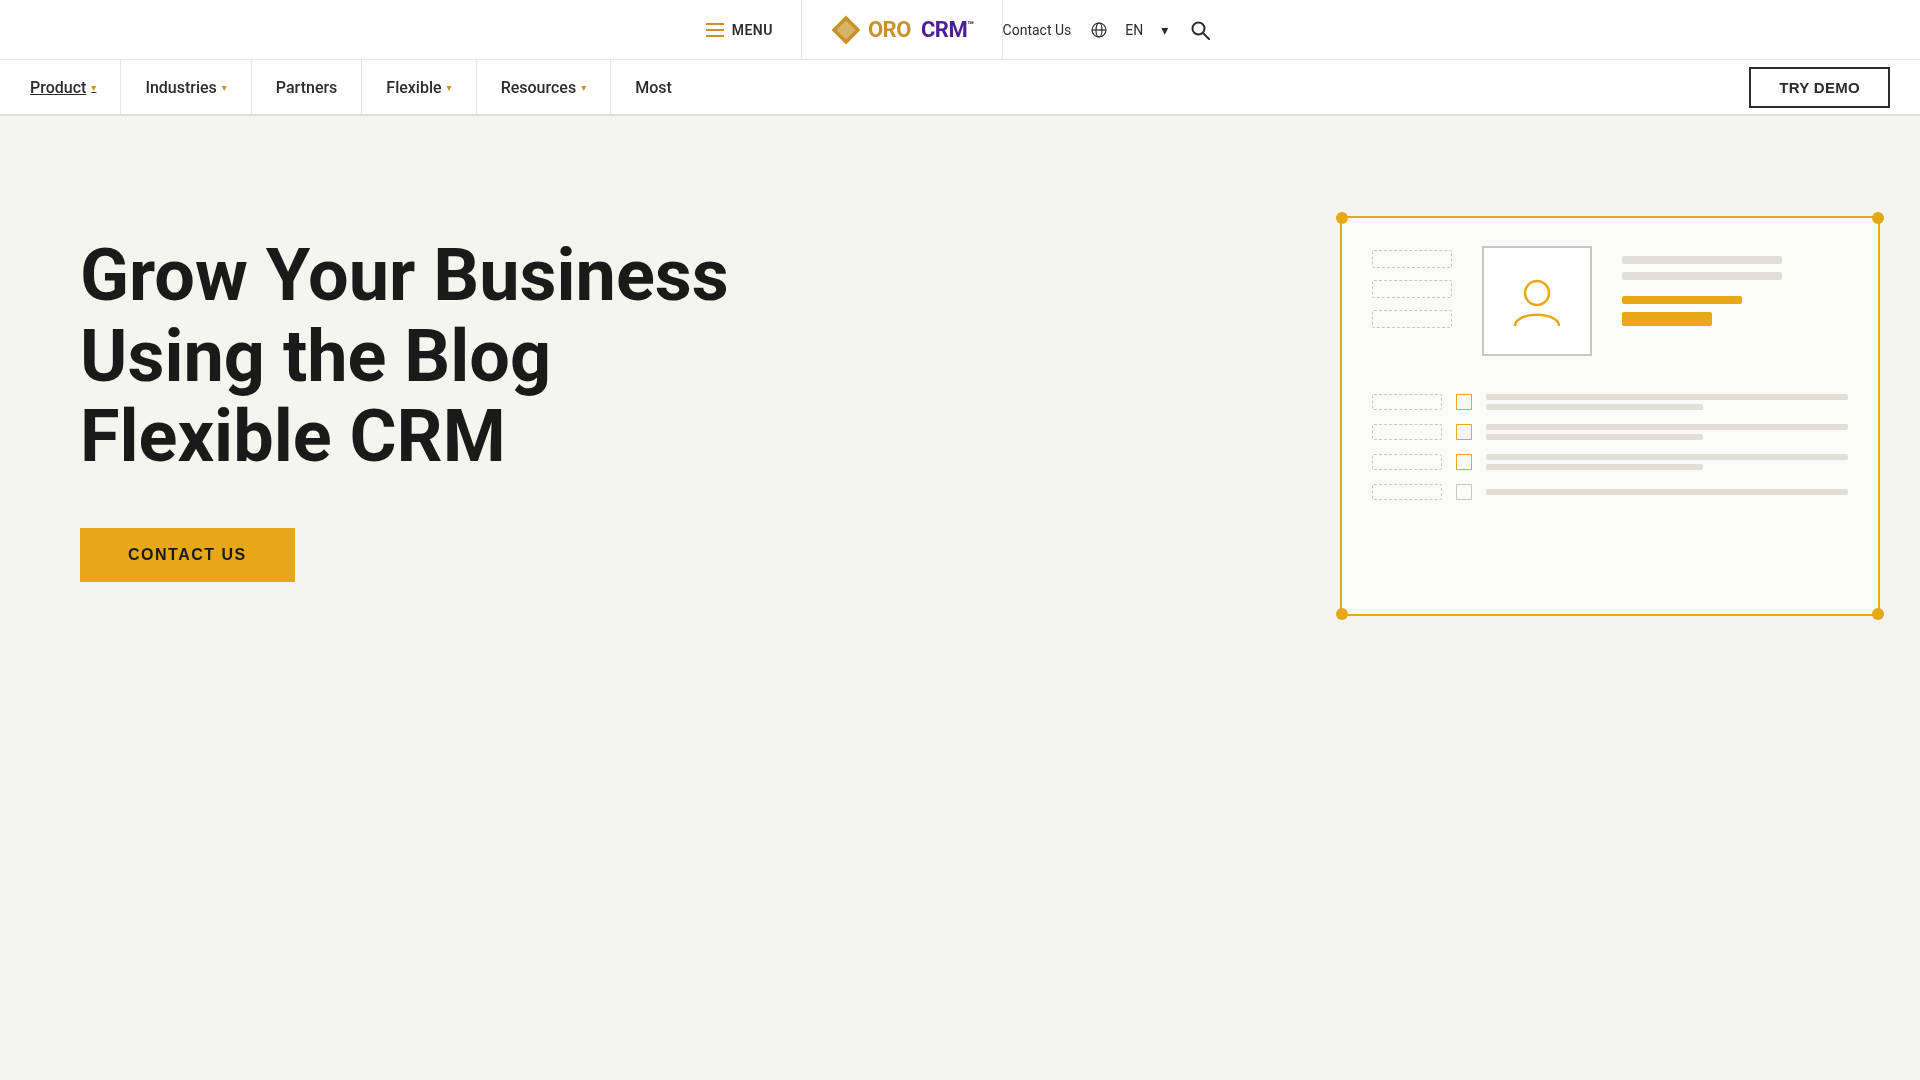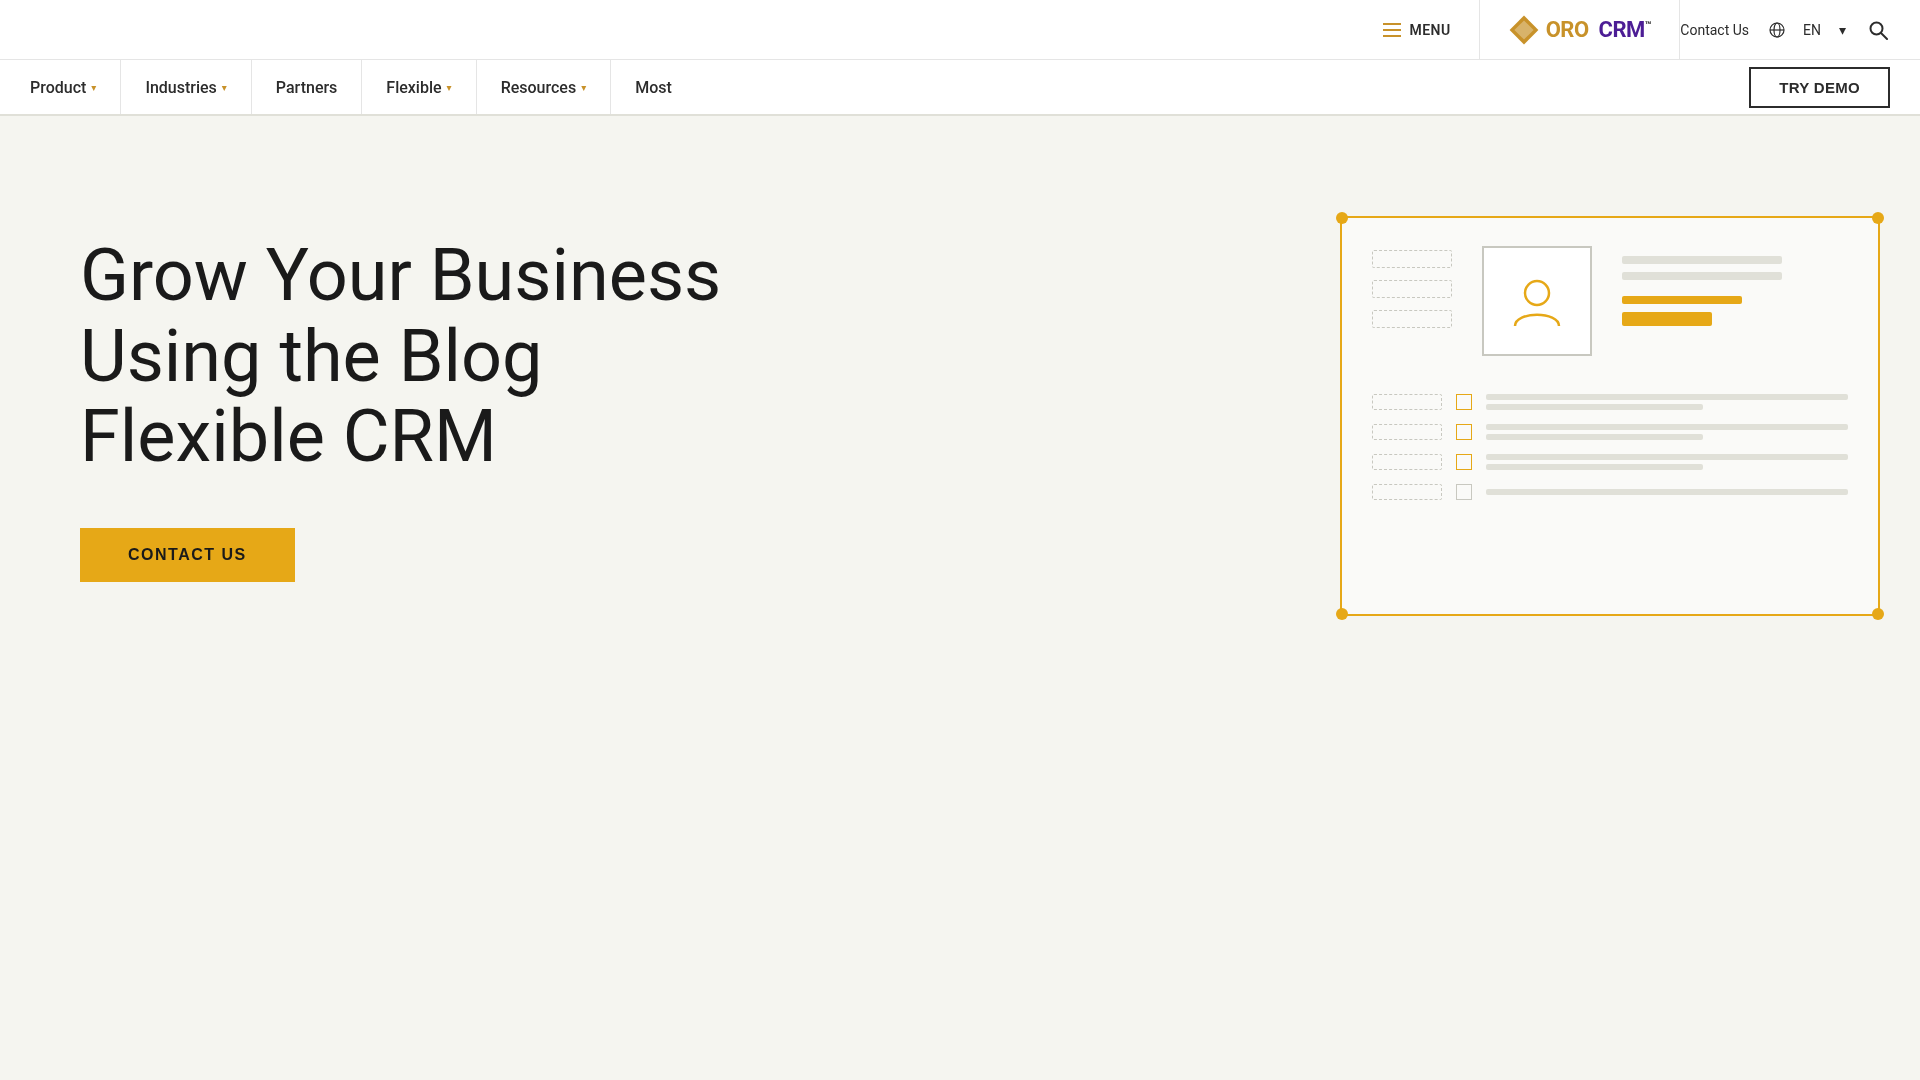--- a/index.html
+++ b/index.html
@@ -8,21 +8,21 @@
       background: #f5f5f0;
       width: 1920px;
       min-height: 1080px;
       overflow-x: hidden;
     }
 
     
     .topbar {
       display: flex;
       align-items: center;
-      justify-content: flex-end;
+      justify-content: center;
       background: #fff;
       border-bottom: 1px solid #e5e5e5;
       height: 60px;
       padding: 0 0 0 0;
     }
     .topbar-left {
       display: flex;
       align-items: center;
       height: 100%;
     }
@@ -129,20 +129,21 @@
       height: 100%;
       font-size: 16px;
       color: #2c2c2c;
       cursor: pointer;
       font-weight: 500;
       border-right: 1px solid #e5e5e5;
       white-space: nowrap;
     }
     .nav-item:first-child {
       padding-left: 0;
+      text-decoration: underline;
     }
     .nav-item.no-border {
       border-right: none;
     }
     .nav-chevron {
       font-size: 10px;
       color: #c8922a;
     }
     .try-demo-btn {
       background: #fff;
@@ -164,21 +165,21 @@
       background: #f5f5f0;
       position: relative;
     }
     .hero-content {
       flex: 0 0 auto;
       max-width: 700px;
       padding-top: 40px;
     }
     .hero-title {
       font-size: 72px;
-      font-weight: 400;
+      font-weight: 700;
       color: #1a1a1a;
       line-height: 1.12;
       margin-bottom: 50px;
     }
     .hero-cta {
       background: #e6a817;
       color: #1a1a1a;
       border: none;
       padding: 18px 48px;
       font-size: 16px;

